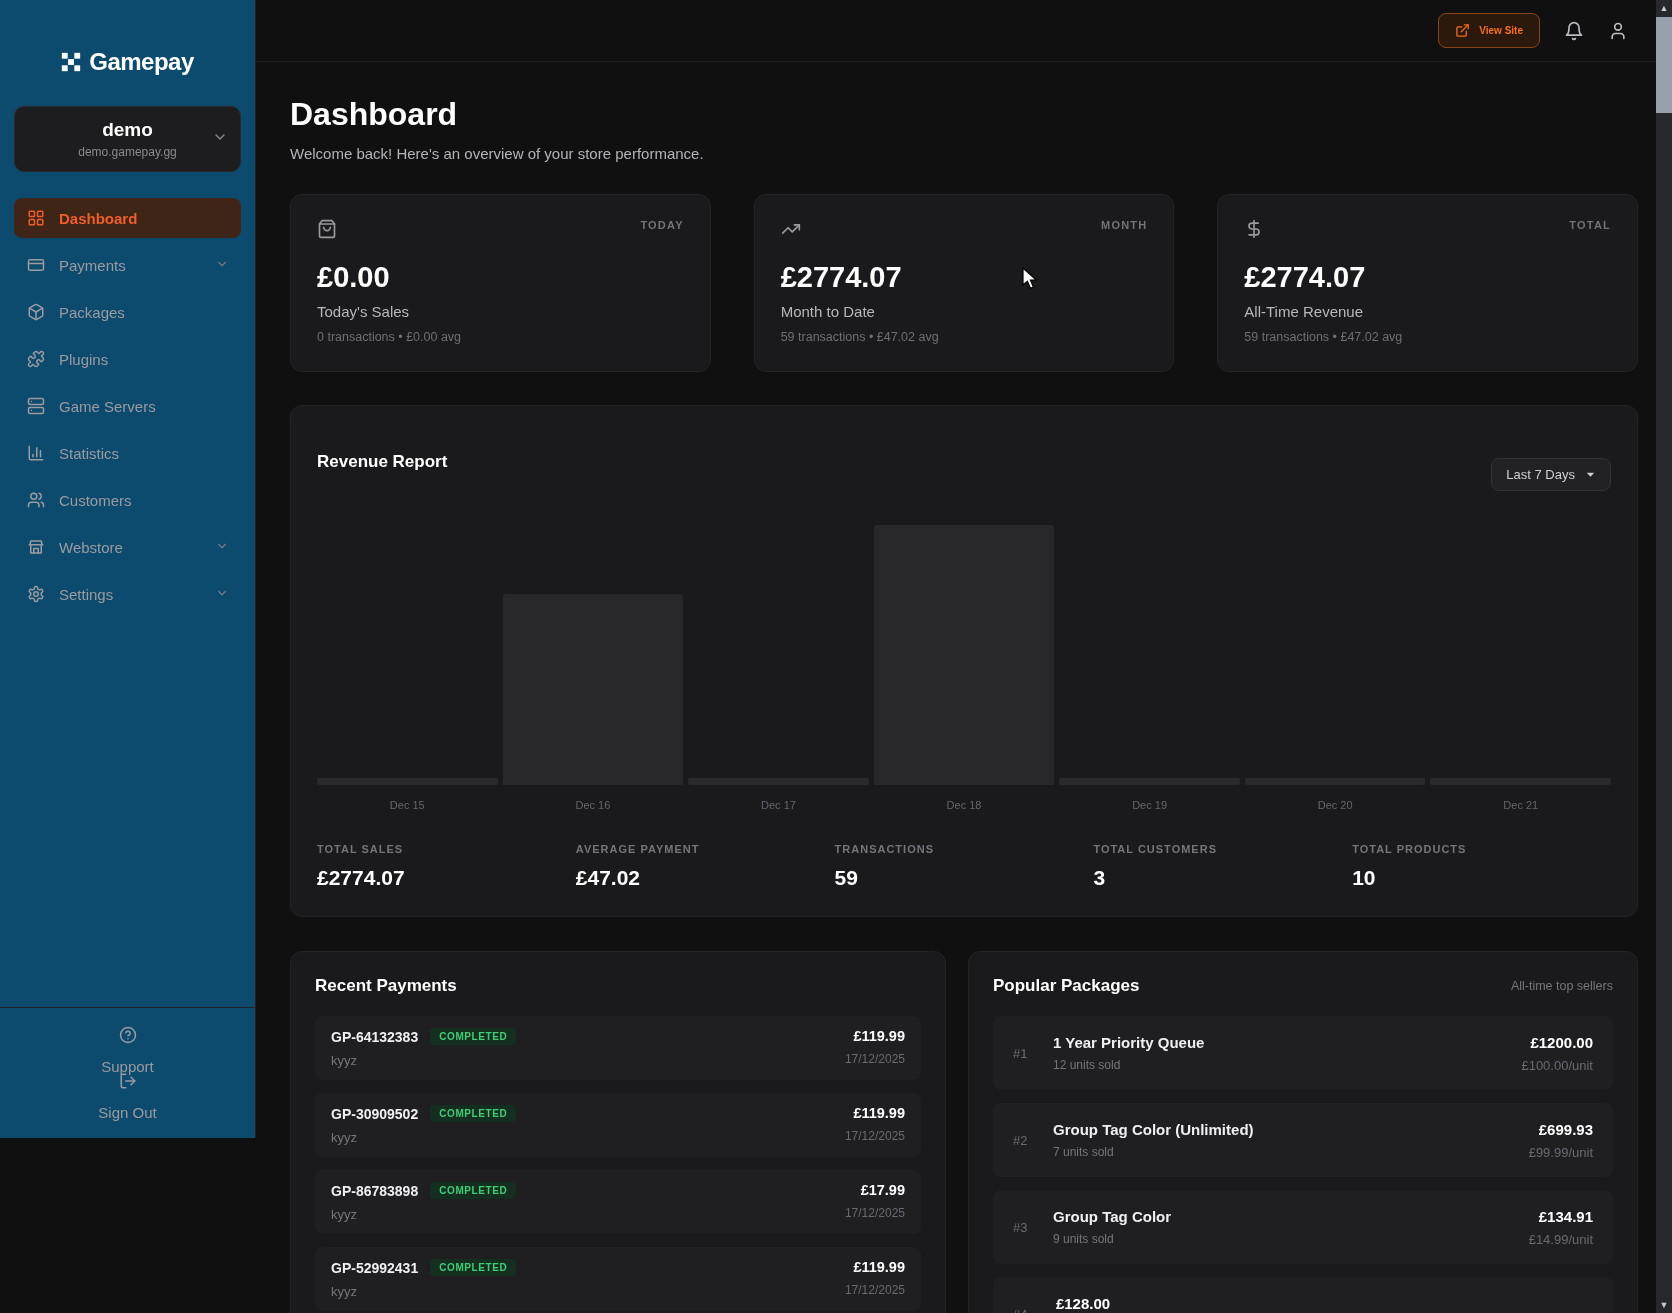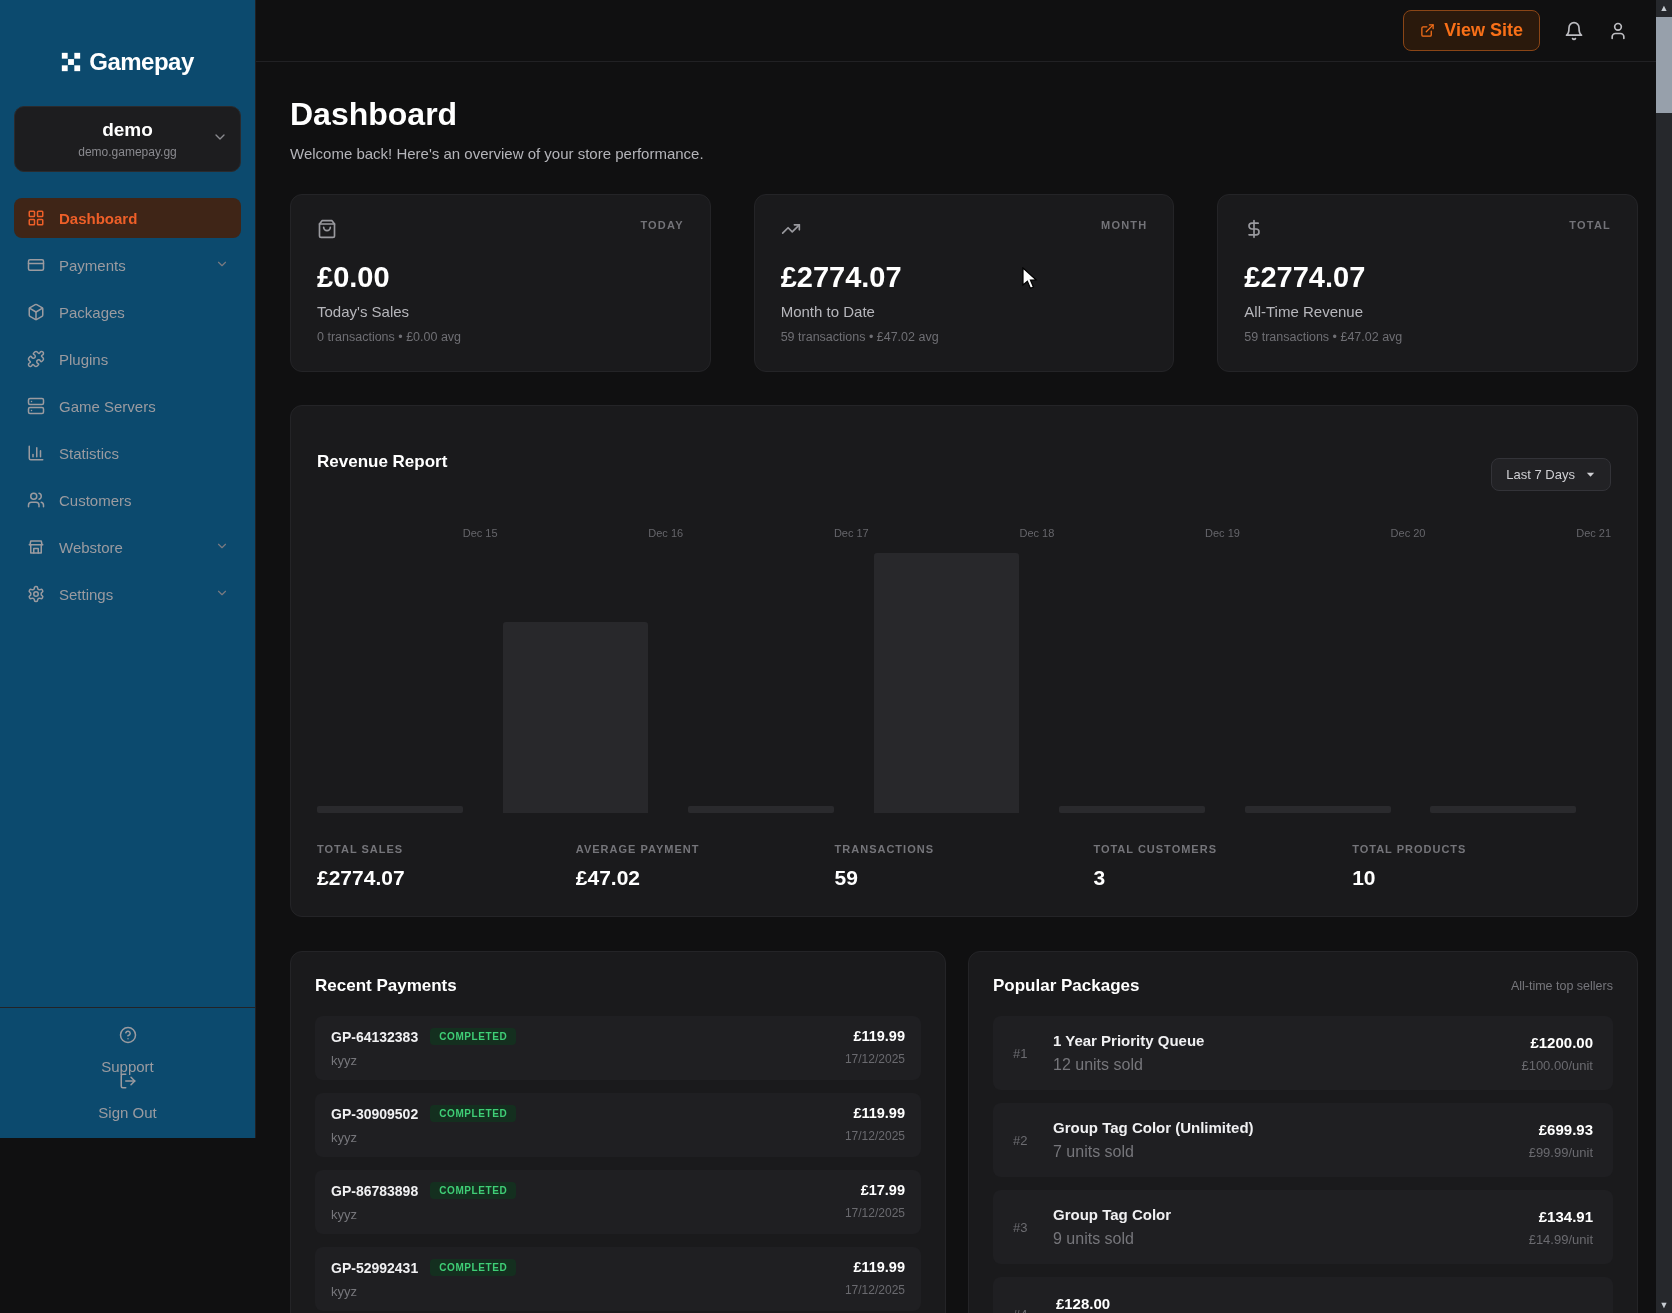--- a/index.html
+++ b/index.html
@@ -24,21 +24,21 @@
   .nav-chevron { position:absolute; right:12px; color:#7a7a80; }
   .sidebar-footer { position:absolute; left:0; bottom:0; width:100%; border-top:1px solid #232326;
     padding:18px 14px 20px 14px; }
   .sidebar-footer .nav-item { margin-bottom:6px;flex-direction:column; }
 
   
   .main { position:absolute; left:256px; top:0; width:1416px; height:1313px; }
   .topbar { height:62px; border-bottom:1px solid #212124; display:flex; align-items:center;
     justify-content:flex-end; gap:24px; padding-right:44px; }
   .view-site-btn { display:flex; align-items:center; gap:9px; background:#2a190c;
-    border:1px solid #8a4516; color:#f97018; font-weight:700; font-size:18px;
+    border:1px solid #8a4516; color:#f97018; font-weight:700; font-size:10px;
     padding:9px 16px; border-radius:8px; cursor:pointer; }
   .icon-btn { color:#bdbdc2; cursor:pointer; display:flex; }
 
   .content { padding:34px 34px 0 34px; }
   .page-title { font-size:32px; font-weight:700; color:#fff; }
   .page-subtitle { font-size:15px; color:#b4b4b9; margin-top:12px; }
 
   
   .cards { display:flex; gap:43px; margin-top:32px; }
   .card { flex:1; background:#1a1a1c; border:1px solid #242427; border-radius:12px;
@@ -51,21 +51,21 @@
 
   
   .revenue-panel { margin-top:33px; background:#1a1a1c; border:1px solid #242427;
     border-radius:12px; padding:26px; }
   .revenue-header { display:flex; justify-content:space-between; align-items:center; }
   .panel-title { font-size:17px; font-weight:700; color:#fff; }
   .range-select { display:flex; align-items:center; gap:10px; background:#222225;
     border:1px solid #333338; border-radius:8px; padding:8px 14px; font-size:13px;
     color:#d0d0d4; cursor:pointer;margin-top:26px; }
   .chart { display:flex; gap:5px; margin-top:22px; height:300px; }
-  .chart-col { flex:1; display:flex; flex-direction:row; }
+  .chart-col { flex:1; display:flex; flex-direction:column; }
   .chart-bar-area { flex:1; display:flex; align-items:flex-end; }
   .chart-bar { width:100%; background:#28282b; border-radius:3px 3px 0 0; }
   .chart-bar.zero { background:#2a2a2d; border-radius:2px; }
   .chart-x-label { text-align:center; font-size:11px; color:#66666b; margin-top:14px; height:14px; }
   .summary { display:flex; margin-top:30px; }
   .summary-stat { flex:1; }
   .summary-label { font-size:11px; font-weight:700; letter-spacing:1px; color:#75757a; }
   .summary-value { font-size:21px; font-weight:700; color:#fff; margin-top:11px; }
 
   
@@ -85,21 +85,21 @@
   .pay-customer { font-size:13px; color:#76767b; margin-top:8px; }
   .pay-right { text-align:right; }
   .pay-amount { font-size:14.5px; font-weight:700; color:#fff; }
   .pay-date { font-size:12px; color:#6a6a6f; margin-top:8px; }
 
   .pkg-row { background:#1f1f22; border-radius:8px; padding:14px 20px; margin-bottom:13px;
     display:flex; align-items:center; cursor:pointer; min-height:74px; }
   .pkg-rank { width:40px; font-size:13px; color:#6c6c71; }
   .pkg-info { flex:1; }
   .pkg-name { font-size:15px; font-weight:700; color:#f0f0f2; }
-  .pkg-units { font-size:16px; color:#76767b; margin-top:7px; }
+  .pkg-units { font-size:12px; color:#76767b; margin-top:7px; }
   .pkg-right { text-align:right; }
   .pkg-total { font-size:15px; font-weight:700; color:#fff; }
   .pkg-per { font-size:13px; color:#6a6a6f; margin-top:7px; }
 
   
   .scrollbar { position:absolute; right:0; top:0; width:16px; height:1313px; background:#26282c; z-index:50; }
   .scroll-arrow { color:#c7ccd2; font-size:9px; text-align:center; height:16px; line-height:16px; cursor:pointer; }
   .scroll-arrow.down { position:absolute; bottom:0; width:100%; }
   .scroll-thumb { position:absolute; top:17px; left:0; width:16px; height:96px; background:#97a0ab; cursor:pointer; }
   .cursor { position:absolute; left:1022px; top:267px; z-index:99; pointer-events:none; }

